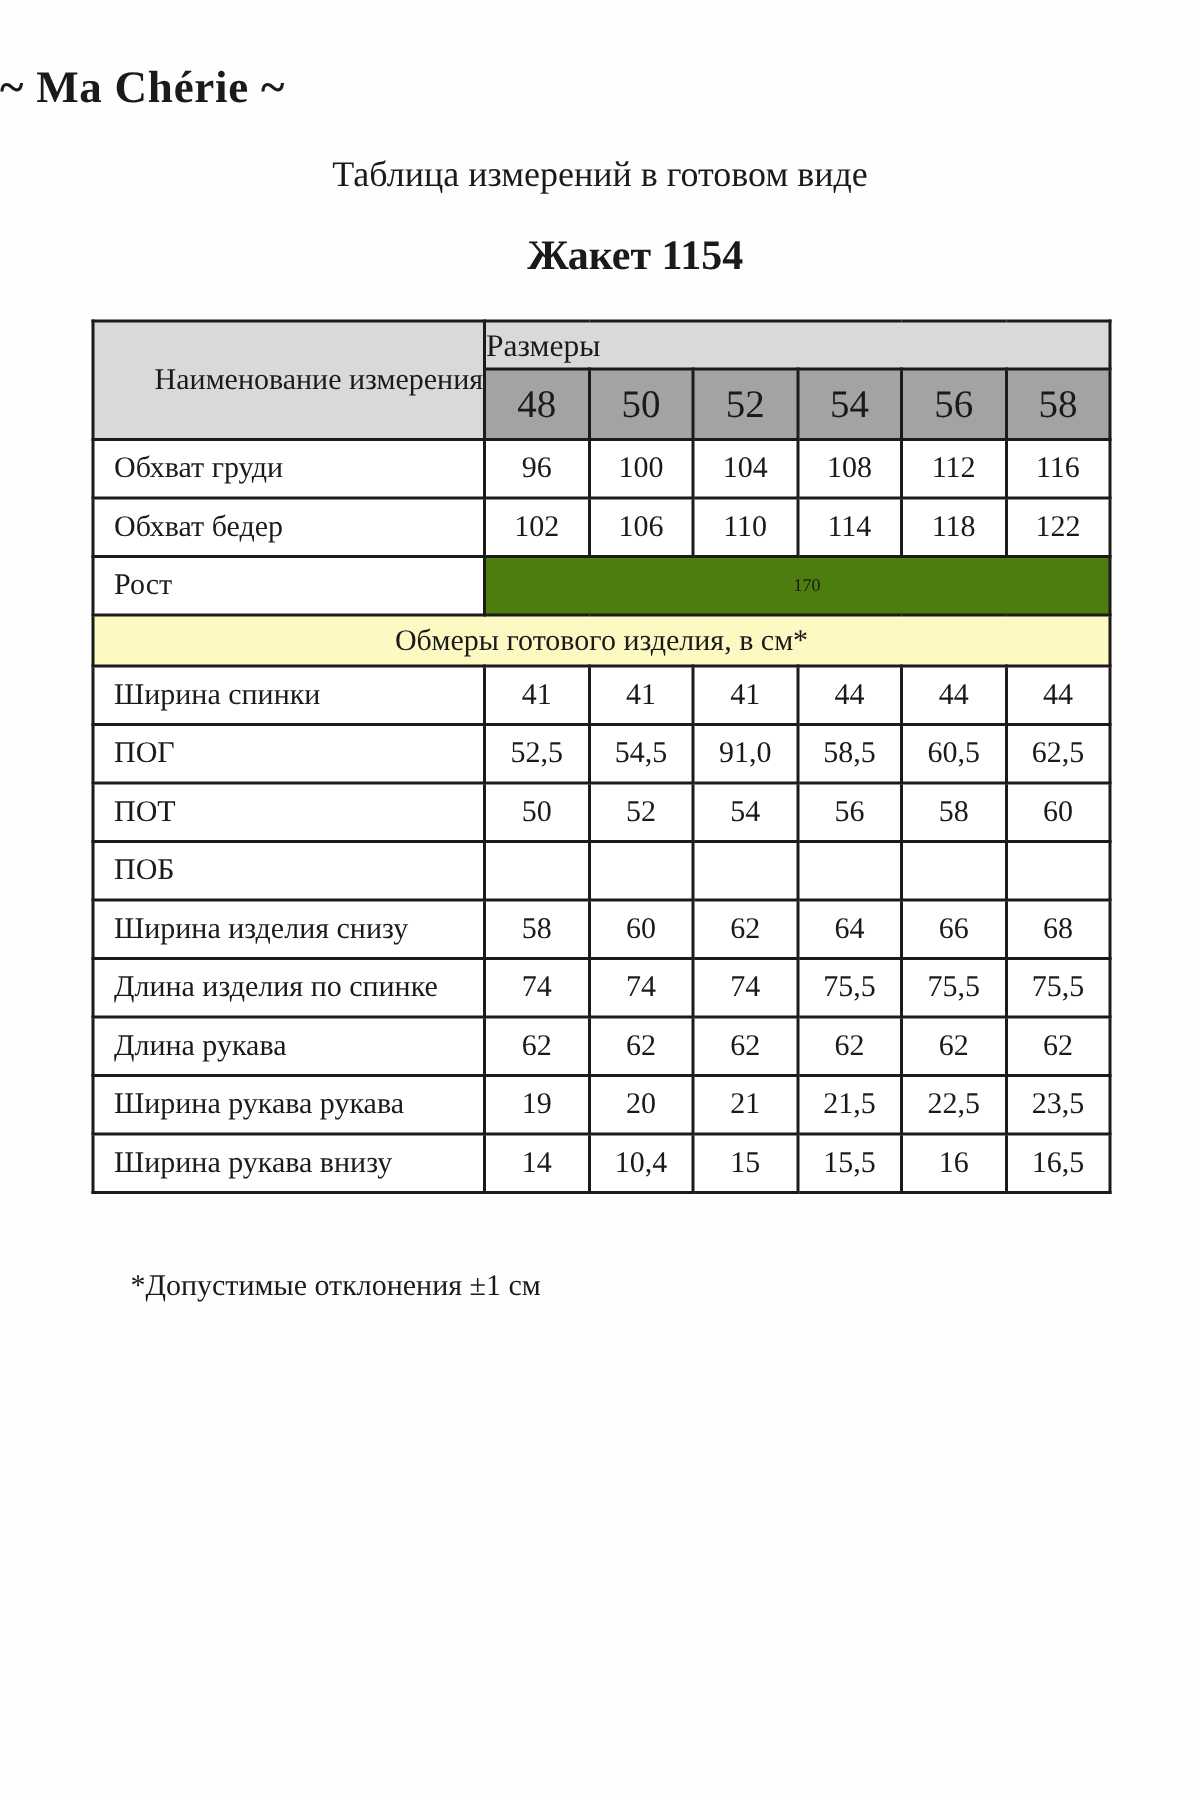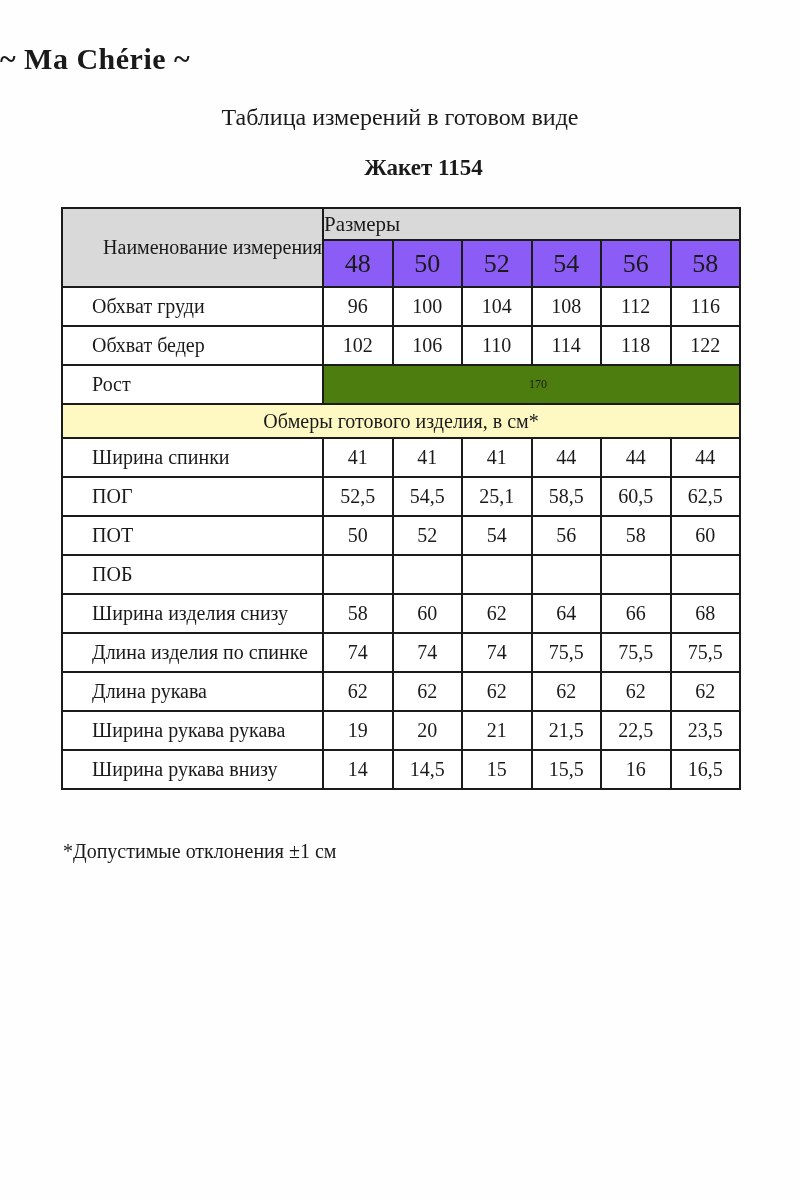--- a/index.html
+++ b/index.html
@@ -24,21 +24,21 @@
   }
   .subtitle {
     text-align: center;
     margin-top: 28px;
     font-size: 24px;
     font-weight: normal;
   }
   .product {
     text-align: center;
     margin-top: 24px;
-    font-size: 23px;
+    font-size: 28px;
     font-weight: bold;
     margin-left: 47px;
   }
   table.size-table {
     border-collapse: collapse;
     table-layout: fixed;
     margin-left: 61px;
     margin-top: 26px;
     width: 678px;
   }
@@ -57,29 +57,29 @@
     font-weight: bold;
   }
   .sizes-title-cell {
     background: #d9d9d9;
     text-align: left;
     font-size: 21px;
     font-weight: bold;
     height: 32px;
   }
   .size-num-cell {
-    background: #8b5cf6;
+    background: #a3a3a3;
     text-align: center;
     font-size: 26px;
     font-weight: bold;
     height: 47px;
   }
   .label-cell {
     text-align: left;
-    padding-left: 29px;
+    padding-left: 13px;
     font-size: 20px;
     height: 39px;
     background: #fff;
   }
   .value-cell {
     text-align: center;
     font-size: 20px;
     height: 39px;
     background: #fff;
   }
@@ -91,21 +91,21 @@
     background: #4d7c0f;
   }
   .section-cell {
     background: #fef9c3;
     text-align: center;
     font-size: 20px;
     font-weight: bold;
     height: 34px;
   }
   .footnote {
-    margin-left: 63px;
+    margin-left: 87px;
     margin-top: 50px;
     font-size: 20px;
   }
 </style>
 </head>
 <body>
 
 <div class="page">
 
   <div class="brand">~ Ma Chérie ~</div>
@@ -170,21 +170,21 @@
           <td class="value-cell">41</td>
           <td class="value-cell">41</td>
           <td class="value-cell">44</td>
           <td class="value-cell">44</td>
           <td class="value-cell">44</td>
         </tr>
         <tr>
           <td class="label-cell">ПОГ</td>
           <td class="value-cell">52,5</td>
           <td class="value-cell">54,5</td>
-          <td class="value-cell">25,1</td>
+          <td class="value-cell">91,0</td>
           <td class="value-cell">58,5</td>
           <td class="value-cell">60,5</td>
           <td class="value-cell">62,5</td>
         </tr>
         <tr>
           <td class="label-cell">ПОТ</td>
           <td class="value-cell">50</td>
           <td class="value-cell">52</td>
           <td class="value-cell">54</td>
           <td class="value-cell">56</td>
@@ -232,21 +232,21 @@
           <td class="value-cell">19</td>
           <td class="value-cell">20</td>
           <td class="value-cell">21</td>
           <td class="value-cell">21,5</td>
           <td class="value-cell">22,5</td>
           <td class="value-cell">23,5</td>
         </tr>
         <tr>
           <td class="label-cell">Ширина рукава внизу</td>
           <td class="value-cell">14</td>
-          <td class="value-cell">14,5</td>
+          <td class="value-cell">10,4</td>
           <td class="value-cell">15</td>
           <td class="value-cell">15,5</td>
           <td class="value-cell">16</td>
           <td class="value-cell">16,5</td>
         </tr>
       </tbody>
   </table>
 
   <div class="footnote">*Допустимые отклонения ±1 см</div>
 

